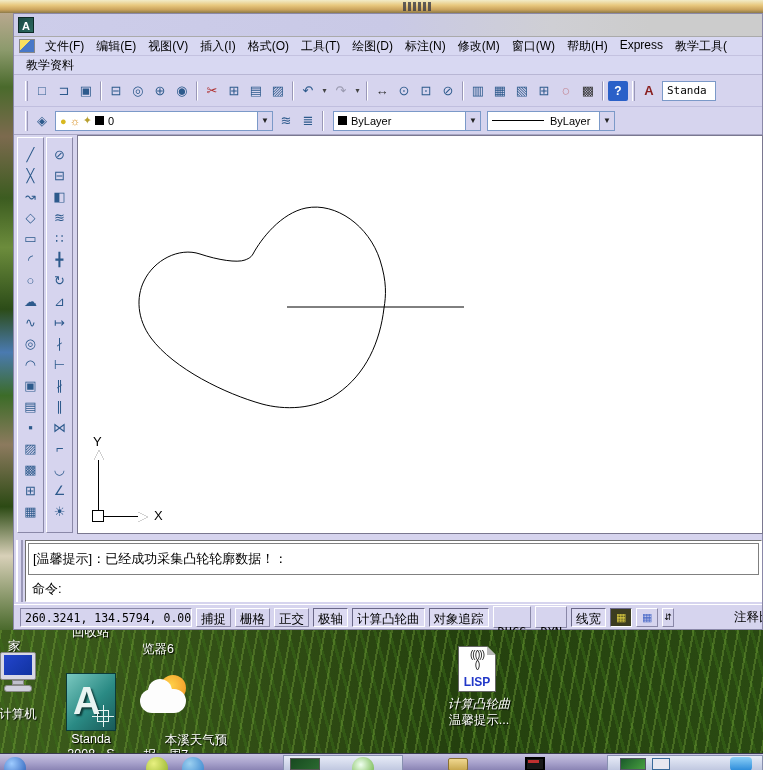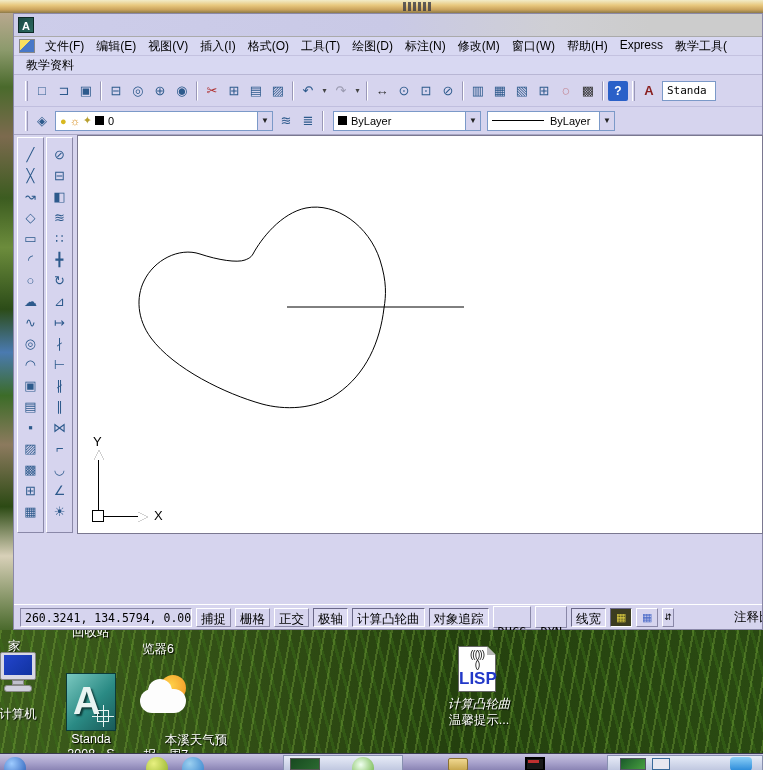--- a/index.html
+++ b/index.html
@@ -163,21 +163,21 @@
   
   #icon-lisp { position:absolute; left:458px; top:16px; width:38px; height:46px; background:#fff;
     border:1px solid #666; }
   #icon-lisp .fold { position:absolute; right:-1px; top:-1px; width:0; height:0;
     border-left:9px solid transparent; border-top:9px solid #2a4a12; }
   #icon-lisp .fold2 { position:absolute; right:-1px; top:-1px; width:0; height:0;
     border-right:9px solid transparent; border-bottom:9px solid #b8b8b8; transform:translateY(0px); }
   #icon-lisp .squig { position:absolute; left:0; top:3px; width:100%; text-align:center;
     font-size:10px; letter-spacing:-1px; color:#222; line-height:10px; white-space:pre; }
   #icon-lisp .lisp-word { position:absolute; left:0; bottom:2px; width:100%; text-align:center;
-    font-weight:bold; font-size:17px; color:#2238c8; }
+    font-weight:bold; font-size:12px; color:#2238c8; }
   #lisp-label1 { left:444px; top:66px; width:70px;font-style:italic; }
   #lisp-label2 { left:444px; top:82px; width:70px; }
 
   
   #taskbar { position:absolute; left:0; top:753px; width:763px; height:17px;
     background:linear-gradient(180deg,#c8c4e2 0%,#a8a2cc 55%,#8a84b4 100%); border-top:1px solid #3a3a50; }
   .tborb { position:absolute; top:3px; width:22px; height:22px; border-radius:50%; }
   #orb-start { left:4px; background:radial-gradient(circle at 35% 30%,#9ecbff,#1c52b0); }
   #orb-green { left:146px; background:radial-gradient(circle at 35% 30%,#e8f080,#88aa20); }
   #orb-blue { left:182px; background:radial-gradient(circle at 35% 30%,#9cd0f0,#2878c8); }
@@ -371,20 +371,27 @@
           <div class="yarrow"></div>
           <div class="yline"></div>
           <div class="xline"></div>
           <div class="xarrow"></div>
           <div class="origin"></div>
           <span class="xlabel">X</span>
         </div>
       </div>
     </div>
 
+    <div id="cmdwin">
+      <div id="cmd-grip"></div>
+      <div id="cmd-box">
+        <div id="cmd-history">[温馨提示]：已经成功采集凸轮轮廓数据！：</div>
+        <div id="cmd-prompt">命令:</div>
+      </div>
+    </div>
 
     <div id="statusbar">
       <div id="coords" class="mono">260.3241, 134.5794, 0.0000</div>
       <div style="display:flex;align-items:center">
 
       <span class="toggle">捕捉</span>
           <span class="toggle">栅格</span>
           <span class="toggle">正交</span>
           <span class="toggle pressed">极轴</span>
           <span class="toggle pressed">计算凸轮曲</span>

